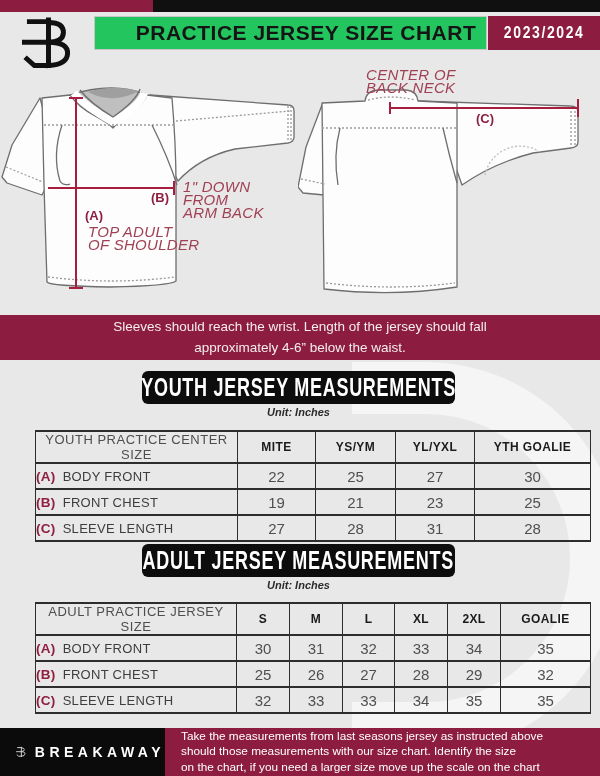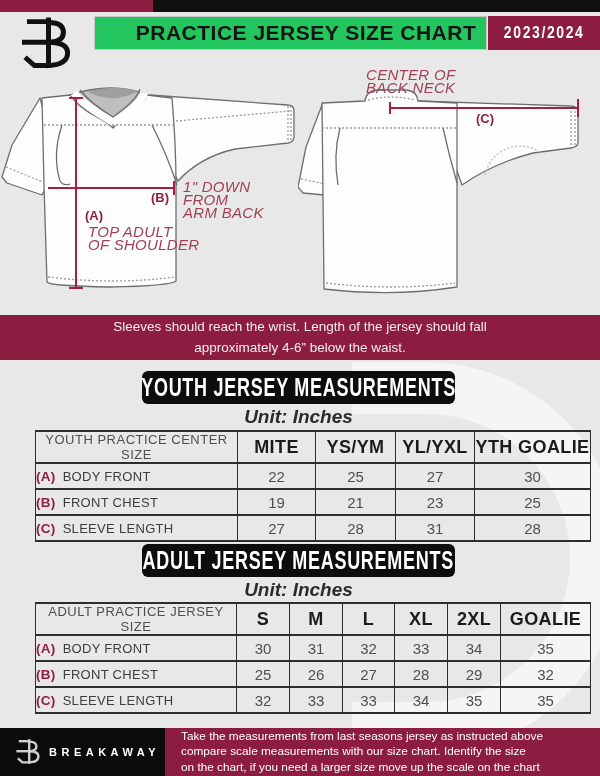--- a/index.html
+++ b/index.html
@@ -31,41 +31,41 @@
   
   .notice{position:absolute;left:0;top:315px;width:600px;height:45px;background:#8C1D41;
           display:flex;flex-direction:column;align-items:center;justify-content:center;z-index:2;}
   .notice span{display:block;color:#F4EDEF;font-size:13.5px;line-height:20.5px;white-space:nowrap;}
 
   
   .band{position:absolute;left:142px;width:313px;height:33px;background:#0D0D0D;border-radius:6px;
         display:flex;align-items:center;justify-content:center;z-index:2;}
   .band span{color:#fff;font-weight:700;font-size:25px;letter-spacing:1px;
              transform:scaleX(.72);white-space:nowrap;}
-  .unit{position:absolute;left:0;width:597px;text-align:center;color:#2b2b2b;font-size:19px;
+  .unit{position:absolute;left:0;width:597px;text-align:center;color:#2b2b2b;font-size:11px;
         font-style:italic;font-weight:700;z-index:2;}
 
   
   table.size-table{position:absolute;left:35px;width:555px;border-collapse:collapse;
                    table-layout:fixed;z-index:2;background:transparent;}
   table.size-table td,table.size-table th{border:solid #2d2d2d;border-width:2px 1.4px;
                    padding:0;height:26px;}
   th.rowhead{font-size:13px;font-weight:400;color:#4e4e4e;letter-spacing:.5px;text-align:center;}
-  th.size{font-size:18px;font-weight:700;color:#1b1b1b;letter-spacing:.4px;text-align:center;}
+  th.size{font-size:12px;font-weight:700;color:#1b1b1b;letter-spacing:.4px;text-align:center;}
   td.rowlabel{text-align:left;padding-left:15px;font-size:13px;color:#3d3d3d;letter-spacing:.3px;}
   td.rowlabel .letter{color:#8E1F40;font-weight:800;font-size:13.5px;margin-right:7px;}
   td.val{text-align:center;font-size:15px;color:#4f4f4f;}
 
   
   .watermark{position:absolute;left:318px;top:358px;z-index:0;}
 
   
   .footer-black{position:absolute;left:0;top:728px;width:165px;height:48px;background:#0b0b0b;
                 display:flex;align-items:center;padding-left:16px;z-index:2;}
-  .footer-black .brand{color:#fff;font-size:11px;font-weight:700;letter-spacing:4.5px;
+  .footer-black .brand{color:#fff;font-size:14px;font-weight:700;letter-spacing:4.5px;
                 margin-left:9px;white-space:nowrap;}
   .footer-maroon{position:absolute;left:165px;top:728px;width:435px;height:48px;background:#8C1D41;
                 display:flex;flex-direction:column;justify-content:center;padding-left:16px;z-index:2;}
   .footer-maroon span{display:block;color:#fff;font-size:11.8px;line-height:15.6px;white-space:nowrap;}
 </style>
 </head>
 <body>
 
 <div id="page">
 
@@ -265,17 +265,17 @@
     </table>
 
   <div class="footer-black">
     <svg width="24" height="28" viewBox="0 0 60 70">
       <use href="#logo-b" stroke="#cfcfcf" stroke-width="6"></use>
     </svg>
     <span class="brand">BREAKAWAY</span>
   </div>
   <div class="footer-maroon">
     <span>Take the measurements from last seasons jersey as instructed above</span>
-    <span>compare scale measurements  with our size chart. Identify the size</span>
+    <span>should those measurements  with our size chart. Identify the size</span>
     <span>on the chart, if you need a larger size move up the scale on the chart</span>
   </div>
 
 </div>
 
 </body></html>

